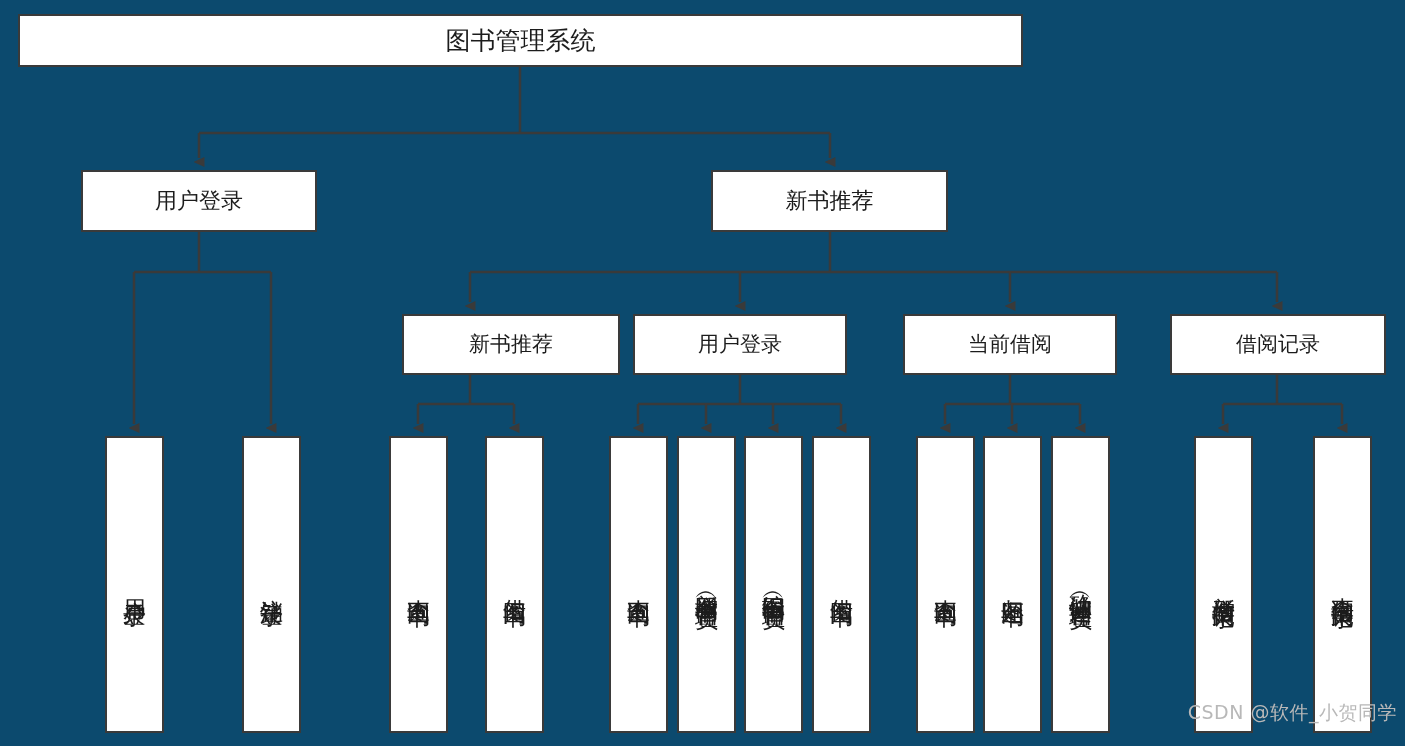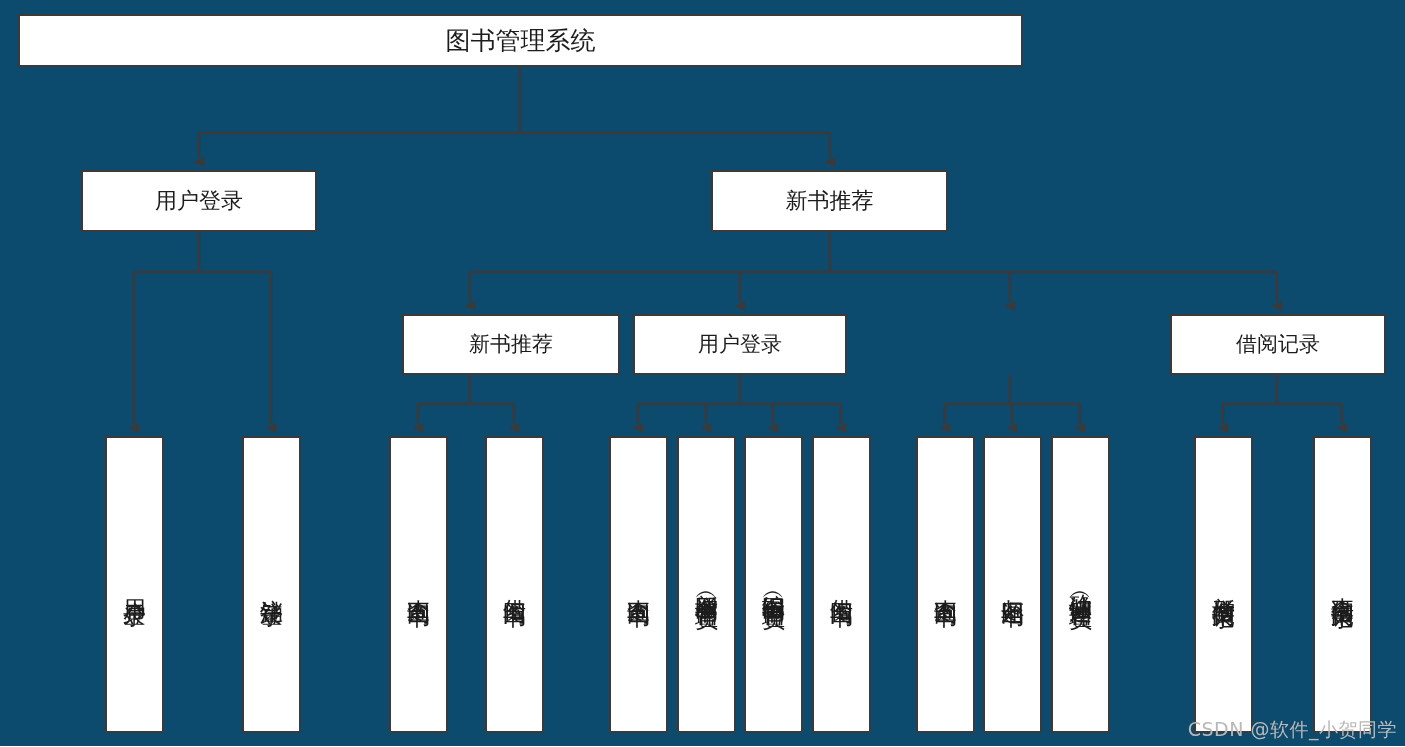--- a/index.html
+++ b/index.html
@@ -60,21 +60,21 @@
   .node.leaf .lbl {
     writing-mode: vertical-rl;
     text-orientation: upright;
     letter-spacing: 2px;
     line-height: 1;
     white-space: pre;
   }
   .watermark {
     position: absolute;
     right: 8px;
-    bottom: 3px;
+    bottom: 20px;
     font-size: 19px;
     color: #b8b8b8;
     white-space: nowrap;
     letter-spacing: 0.5px;
   }
 </style>
 </head>
 <body>
 
 <div id="canvas">
@@ -139,20 +139,23 @@
   <div class="node lvl2" style="left:711px; top:170px; width:237px; height:62px;">
     <span class="lbl">新书推荐</span>
   </div>
 
   <div class="node lvl3" style="left:361px; top:314px; width:218px; height:61px;margin-left:41px;">
     <span class="lbl">新书推荐</span>
   </div>
   <div class="node lvl3" style="left:633px; top:314px; width:214px; height:61px;">
     <span class="lbl">用户登录</span>
   </div>
+  <div class="node lvl3" style="left:903px; top:314px; width:214px; height:61px;">
+    <span class="lbl">当前借阅</span>
+  </div>
   <div class="node lvl3" style="left:1170px; top:314px; width:216px; height:61px;">
     <span class="lbl">借阅记录</span>
   </div>
 
   <div class="node leaf" style="left:105px; top:436px; width:59px; height:297px;">
     <span class="lbl">用户登录</span>
   </div>
   <div class="node leaf" style="left:242px; top:436px; width:59px; height:297px;">
     <span class="lbl">注销登录</span>
   </div>

